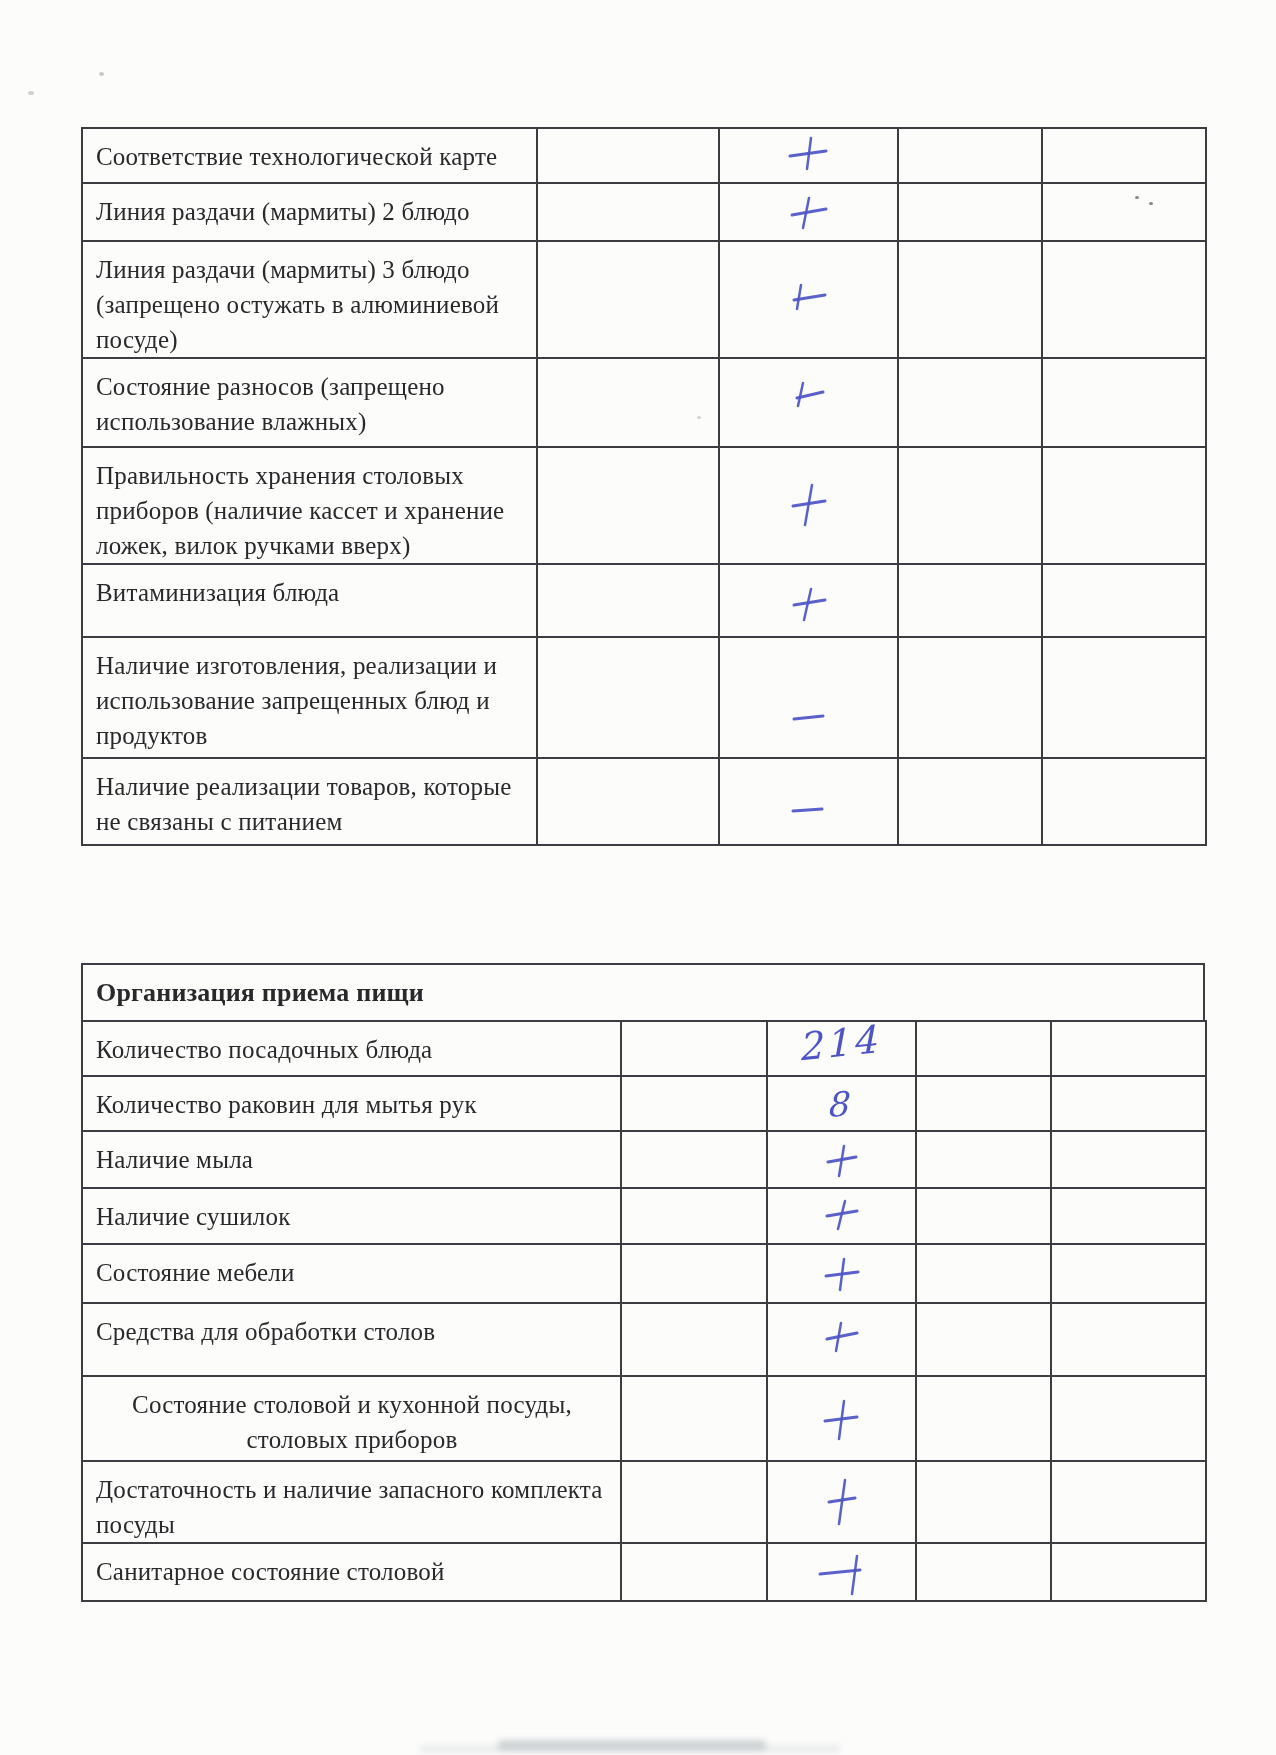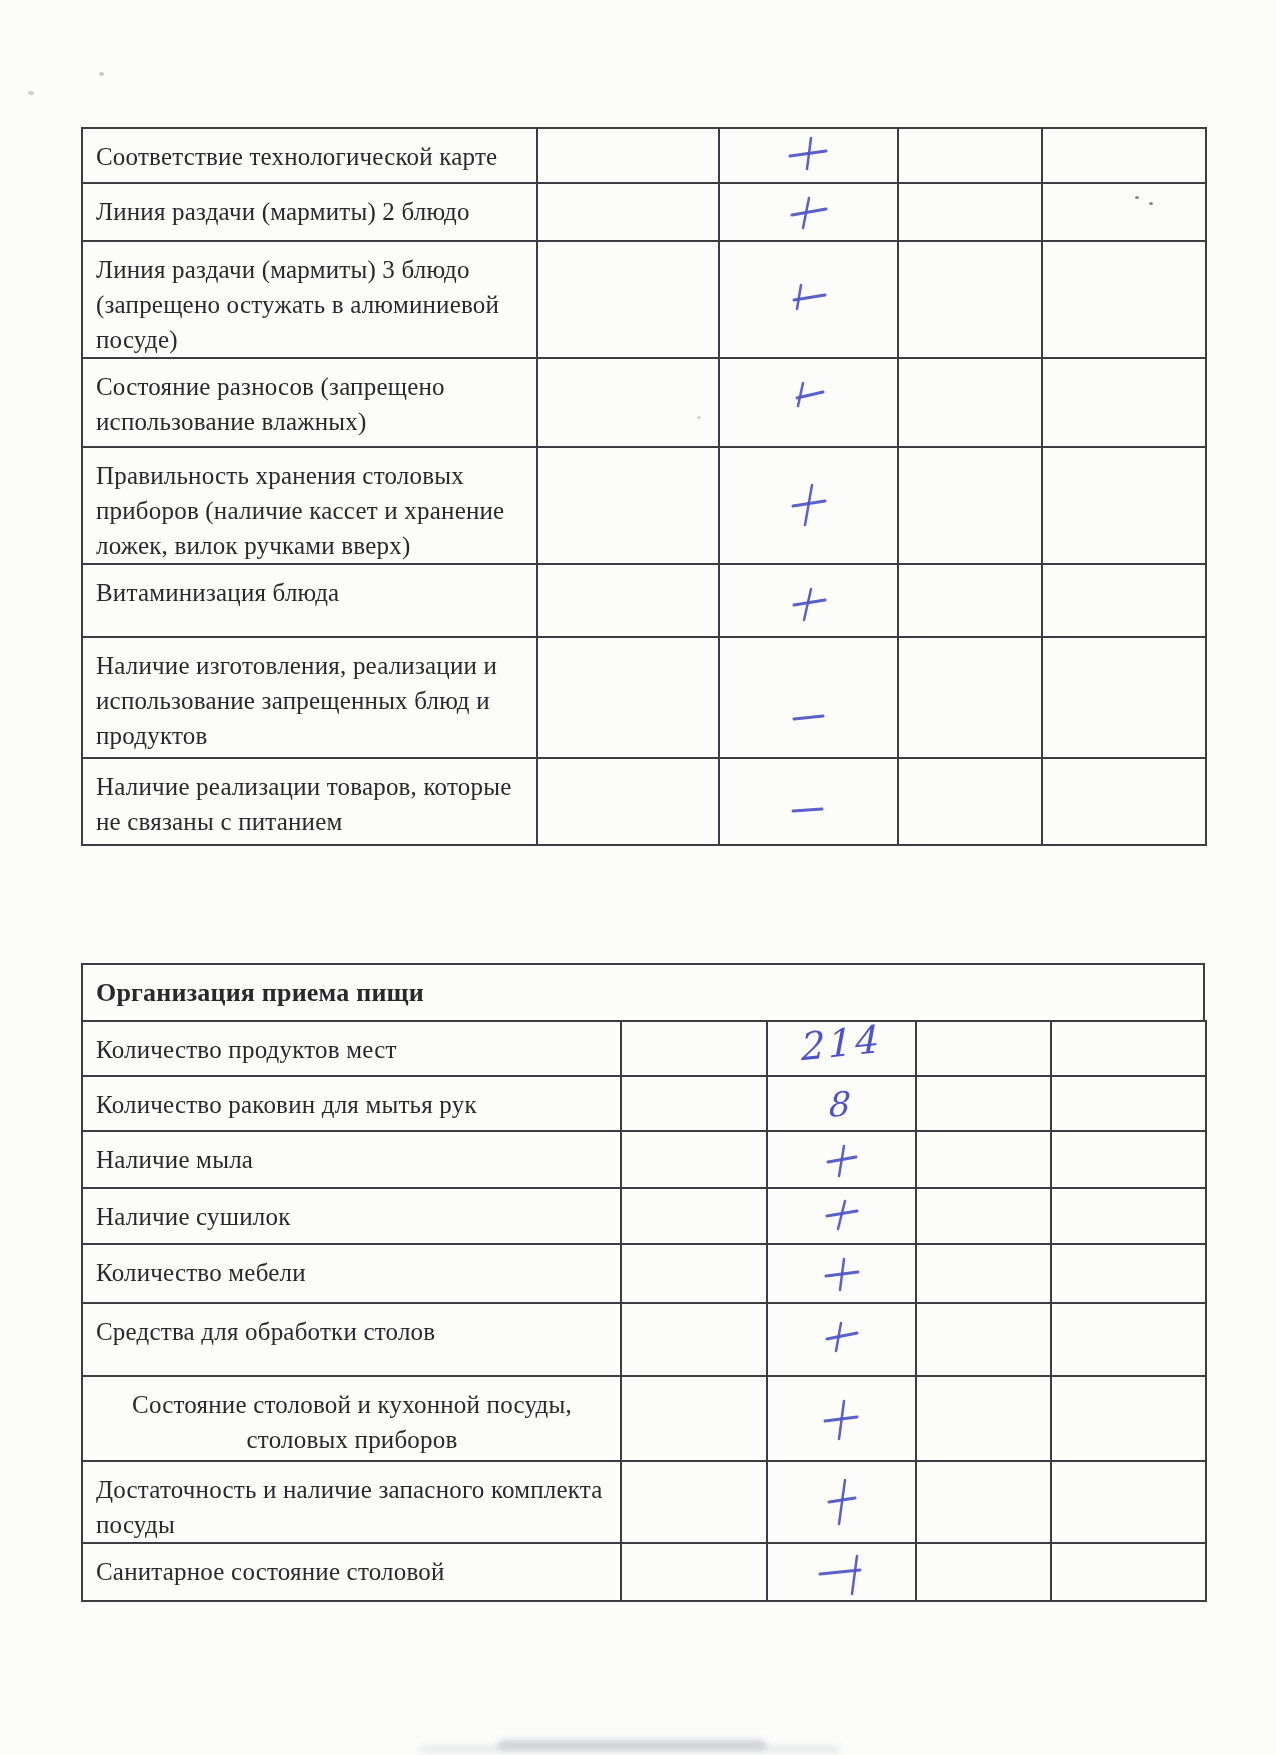--- a/index.html
+++ b/index.html
@@ -177,21 +177,21 @@
   <table class="tbl" style="left:81px;top:1020px;width:1124px;">
     <colgroup>
       <col style="width:539px">
         <col style="width:146px">
         <col style="width:149px">
       <col style="width:135px">
         <col style="width:155px">
     </colgroup>
     <tbody id="lower-body">
         <tr style="height: 55px;">
-          <td class="label-cell">Количество продуктов мест</td>
+          <td class="label-cell">Количество посадочных блюда</td>
           <td></td>
           <td class="mark-cell">
             <div class="mark-wrap" style="transform: translateY(-6px);">
               <span class="ink-text" style="color: rgb(78, 84, 198); font-size: 38px; letter-spacing: 3px; transform: rotate(-6deg) skewX(-6deg);">214</span>
             </div>
           </td>
           <td></td>
           <td></td>
         </tr>
         <tr style="height: 55px;">
@@ -227,21 +227,21 @@
               <svg width="80" height="64" viewBox="-40 -32 80 64" class="mark-svg">
                 <line x1="-15" y1="2" x2="15" y2="-3" stroke="#4e54c6" stroke-width="3" stroke-linecap="round" opacity="0.92"></line>
                 <line x1="3" y1="-13" x2="-4" y2="15" stroke="#4e54c6" stroke-width="2.5" stroke-linecap="round" opacity="0.92"></line>
               </svg>
             </div>
           </td>
           <td></td>
           <td></td>
         </tr>
         <tr style="height: 59px;">
-          <td class="label-cell">Количество мебели</td>
+          <td class="label-cell">Состояние мебели</td>
           <td></td>
           <td class="mark-cell">
             <div class="mark-wrap" style="transform: translateY(0px);">
               <svg width="80" height="64" viewBox="-40 -32 80 64" class="mark-svg">
                 <line x1="-16" y1="2" x2="16" y2="-2" stroke="#4e54c6" stroke-width="3" stroke-linecap="round" opacity="0.92"></line>
                 <line x1="2" y1="-15" x2="-2" y2="16" stroke="#4e54c6" stroke-width="2.5" stroke-linecap="round" opacity="0.92"></line>
               </svg>
             </div>
           </td>
           <td></td>

